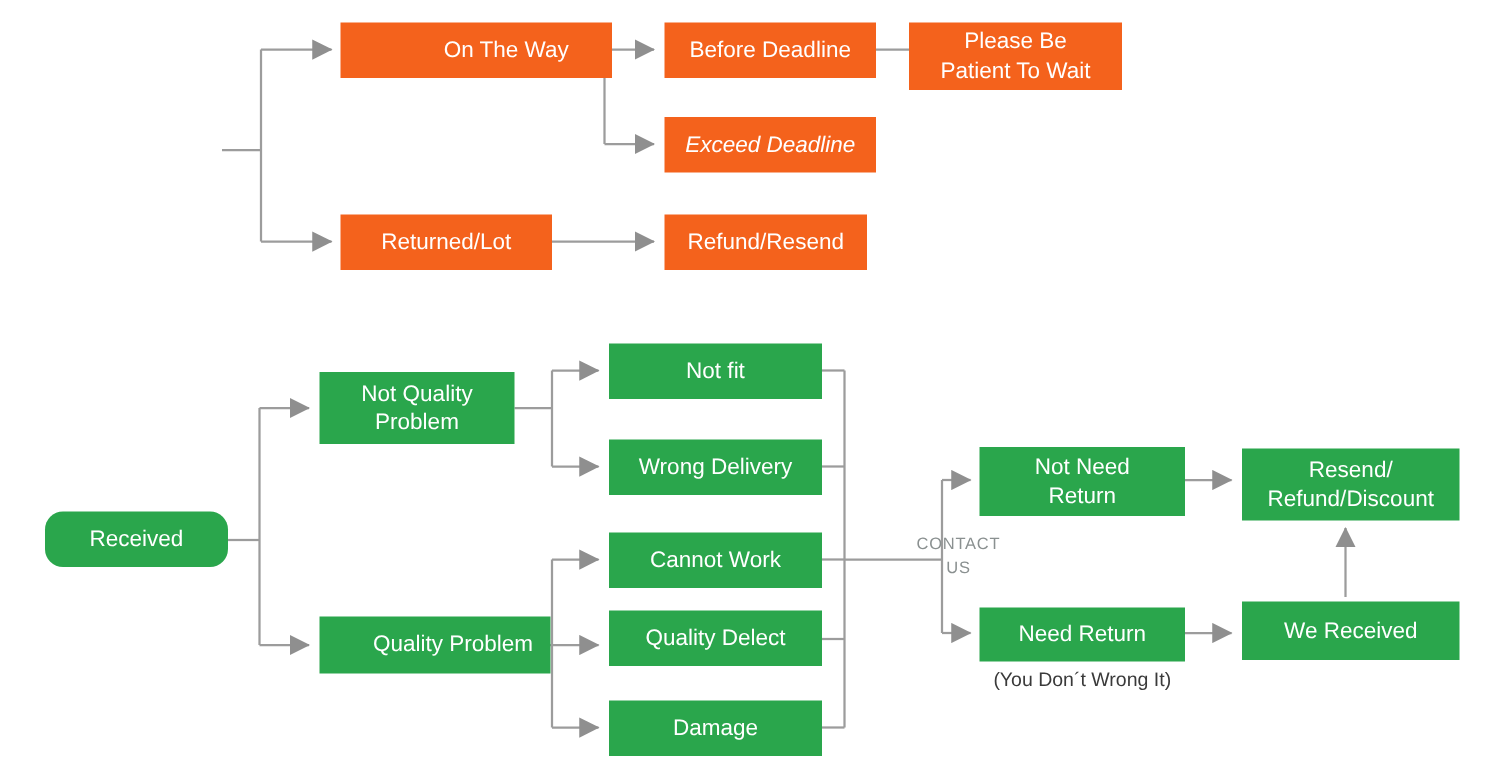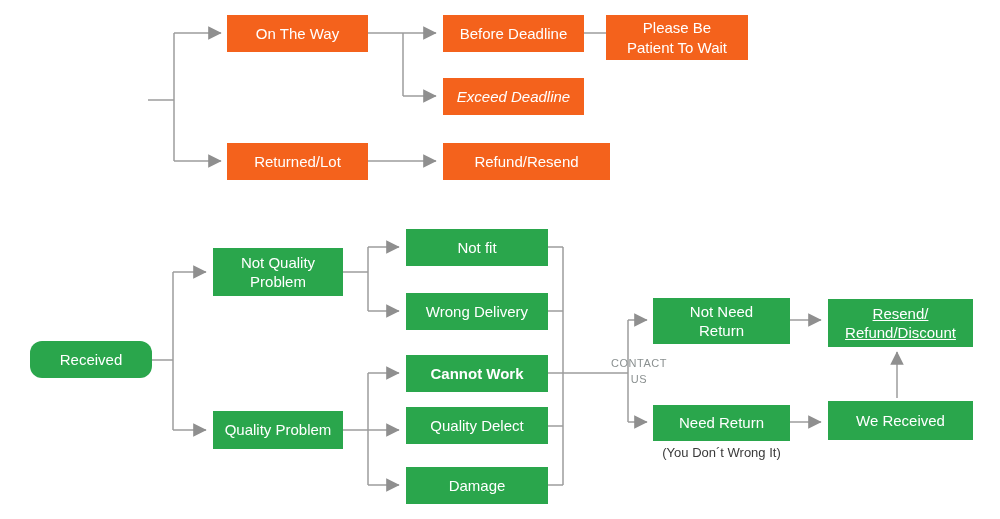--- a/index.html
+++ b/index.html
@@ -84,41 +84,41 @@
     <path d="M563,247 V485"></path>
     <path d="M563,373 H628"></path>
     <path d="M628,320 V422"></path>
     <path d="M628,320 H647" marker-end="url(#arr)"></path>
     <path d="M628,422 H647" marker-end="url(#arr)"></path>
     <path d="M790,320 H821" marker-end="url(#arr)"></path>
     <path d="M790,422 H821" marker-end="url(#arr)"></path>
     <path d="M897,398 V352" marker-end="url(#arr)"></path>
   </svg>
 
-  <div class="node orange" style="left:227px;top:15px;width:141px;height:37px;">On The Way</div>
+  <div class="node orange" style="left:227px;top:15px;width:141px;height:37px;padding-left:40px;">On The Way</div>
   <div class="node orange" style="left:443px;top:15px;width:141px;height:37px;">Before Deadline</div>
   <div class="node orange" style="left:227px;top:143px;width:141px;height:37px;">Returned/Lot</div>
   <div class="node orange" style="left:443px;top:78px;width:141px;height:37px;font-style:italic;">Exceed Deadline</div>
-  <div class="node orange" style="left:443px;top:143px;width:167px;height:37px;">Refund/Resend</div>
+  <div class="node orange" style="left:443px;top:143px;width:135px;height:37px;">Refund/Resend</div>
   <div class="node orange" style="left:606px;top:15px;width:142px;height:45px;">Please Be
 Patient To Wait</div>
 
   <div class="node green" style="left:30px;top:341px;width:122px;height:37px;border-radius:12px;">Received</div>
   <div class="node green" style="left:213px;top:248px;width:130px;height:48px;">Not Quality
 Problem</div>
-  <div class="node green" style="left:213px;top:411px;width:130px;height:38px;">Quality Problem</div>
+  <div class="node green" style="left:213px;top:411px;width:130px;height:38px;padding-left:24px;">Quality Problem</div>
   <div class="node green" style="left:406px;top:229px;width:142px;height:37px;">Not fit</div>
   <div class="node green" style="left:406px;top:293px;width:142px;height:37px;">Wrong Delivery</div>
-  <div class="node green" style="left:406px;top:355px;width:142px;height:37px;font-weight:bold;">Cannot Work</div>
+  <div class="node green" style="left:406px;top:355px;width:142px;height:37px;">Cannot Work</div>
   <div class="node green" style="left:406px;top:407px;width:142px;height:37px;">Quality Delect</div>
   <div class="node green" style="left:406px;top:467px;width:142px;height:37px;">Damage</div>
   <div class="node green" style="left:653px;top:298px;width:137px;height:46px;">Not Need
 Return</div>
   <div class="node green" style="left:653px;top:405px;width:137px;height:36px;">Need Return</div>
-  <div class="node green" style="left:828px;top:299px;width:145px;height:48px;text-decoration:underline;">Resend/
+  <div class="node green" style="left:828px;top:299px;width:145px;height:48px;">Resend/
 Refund/Discount</div>
   <div class="node green" style="left:828px;top:401px;width:145px;height:39px;">We Received</div>
 
   <div class="floatlabel contact" style="left:562px;top:356px;width:66px;height:36px;margin-left:44px;">CONTACT
 US</div>
   <div class="floatlabel note" style="left:645px;top:445px;width:153px;height:18px;">(You Don´t Wrong It)</div>
 
 </div>
 
 </body></html>

